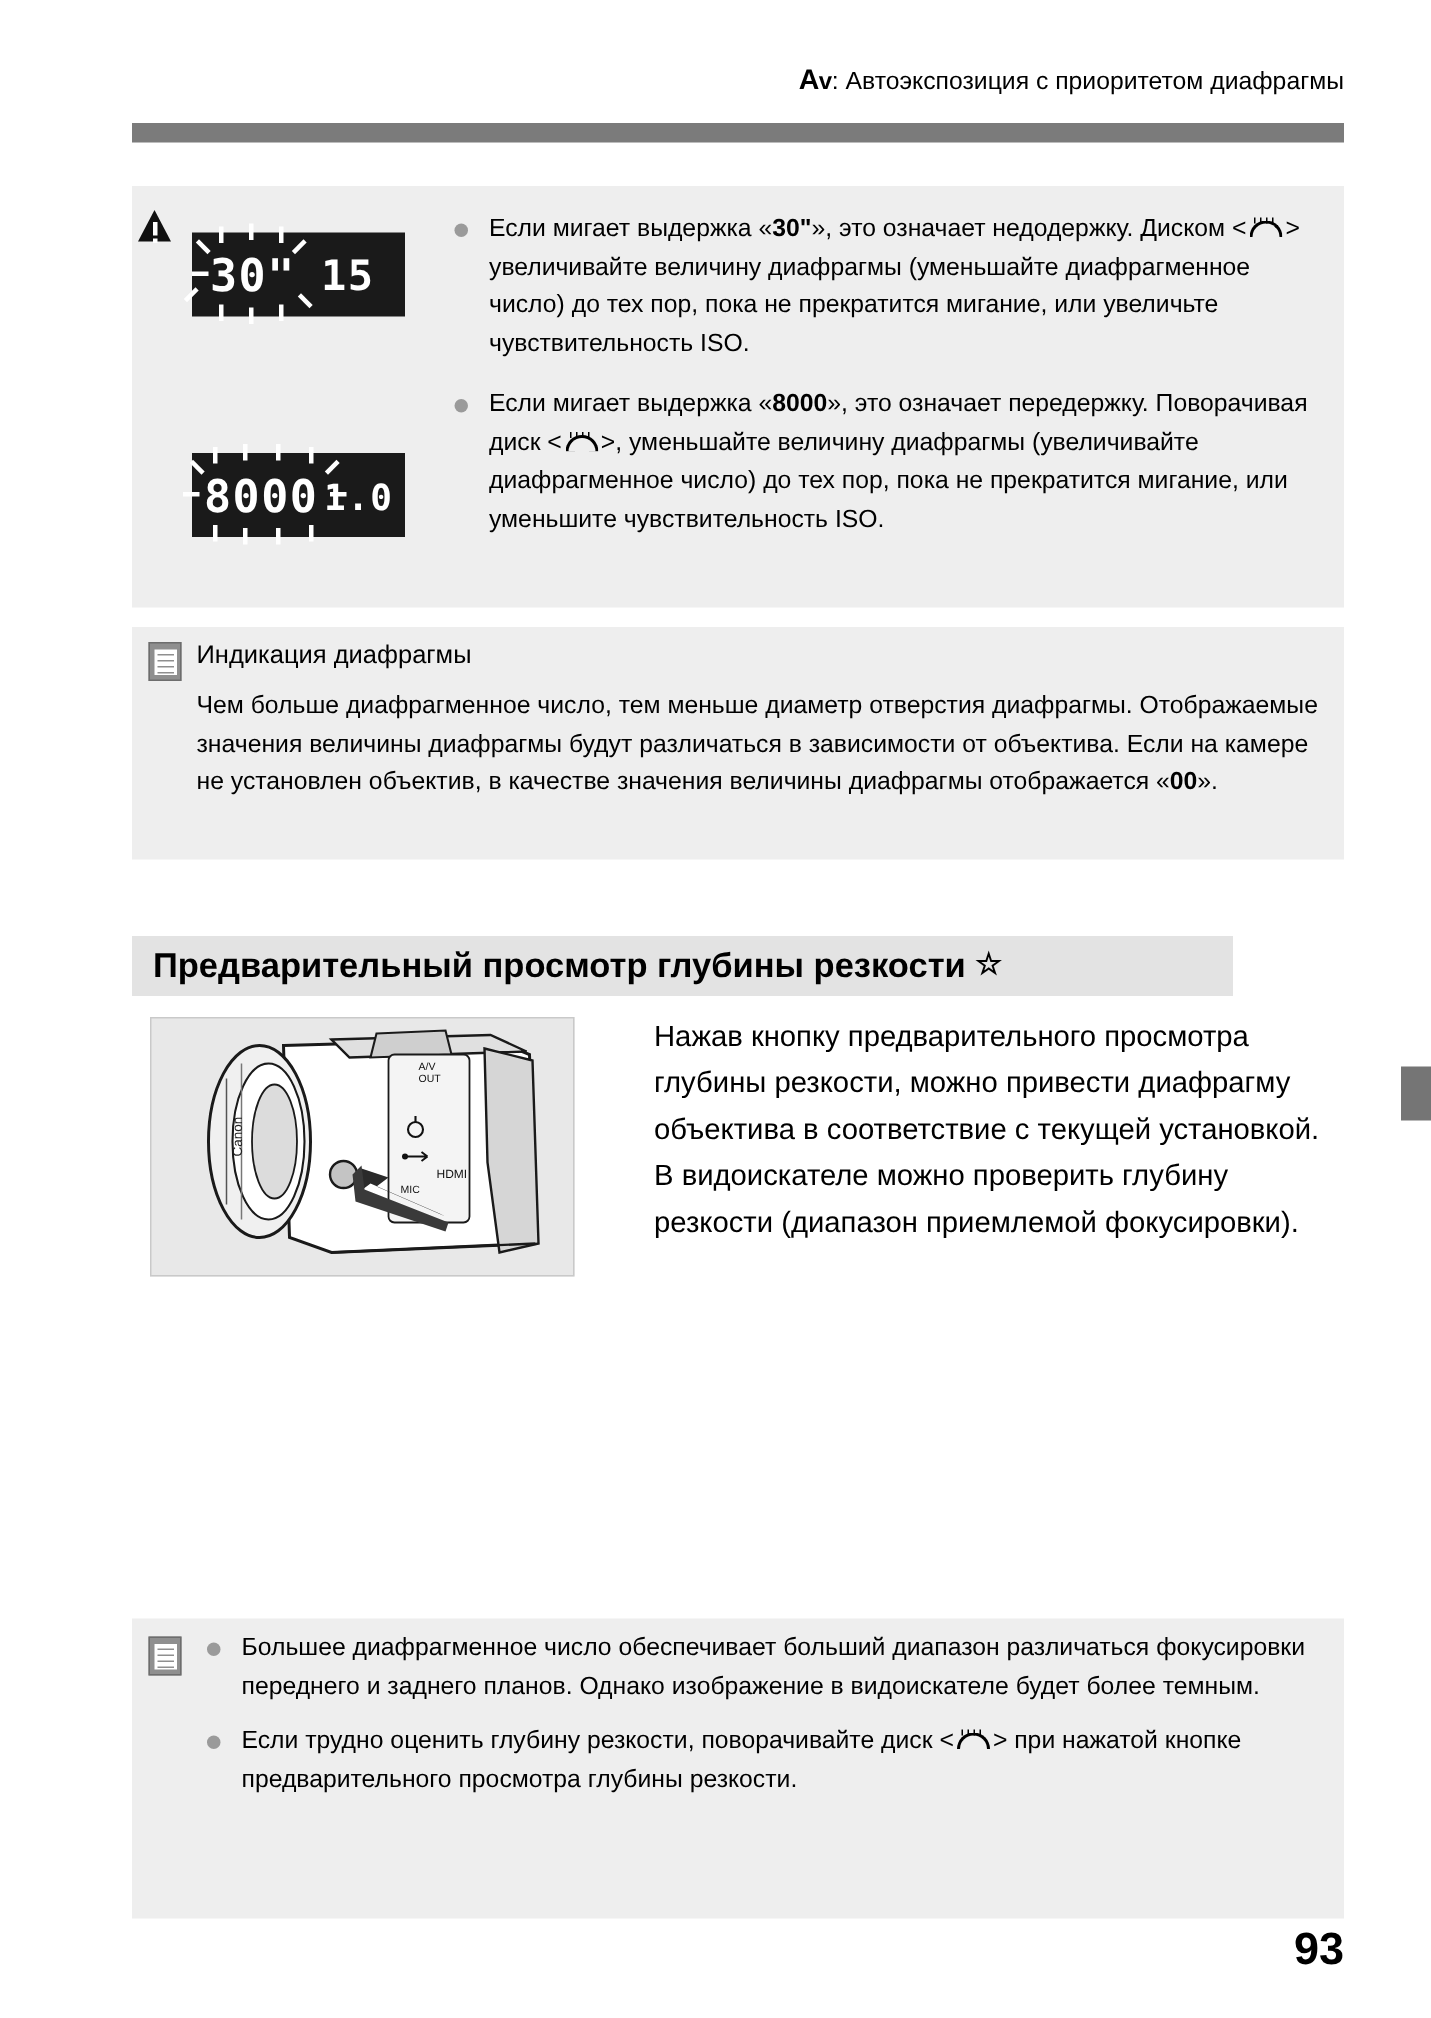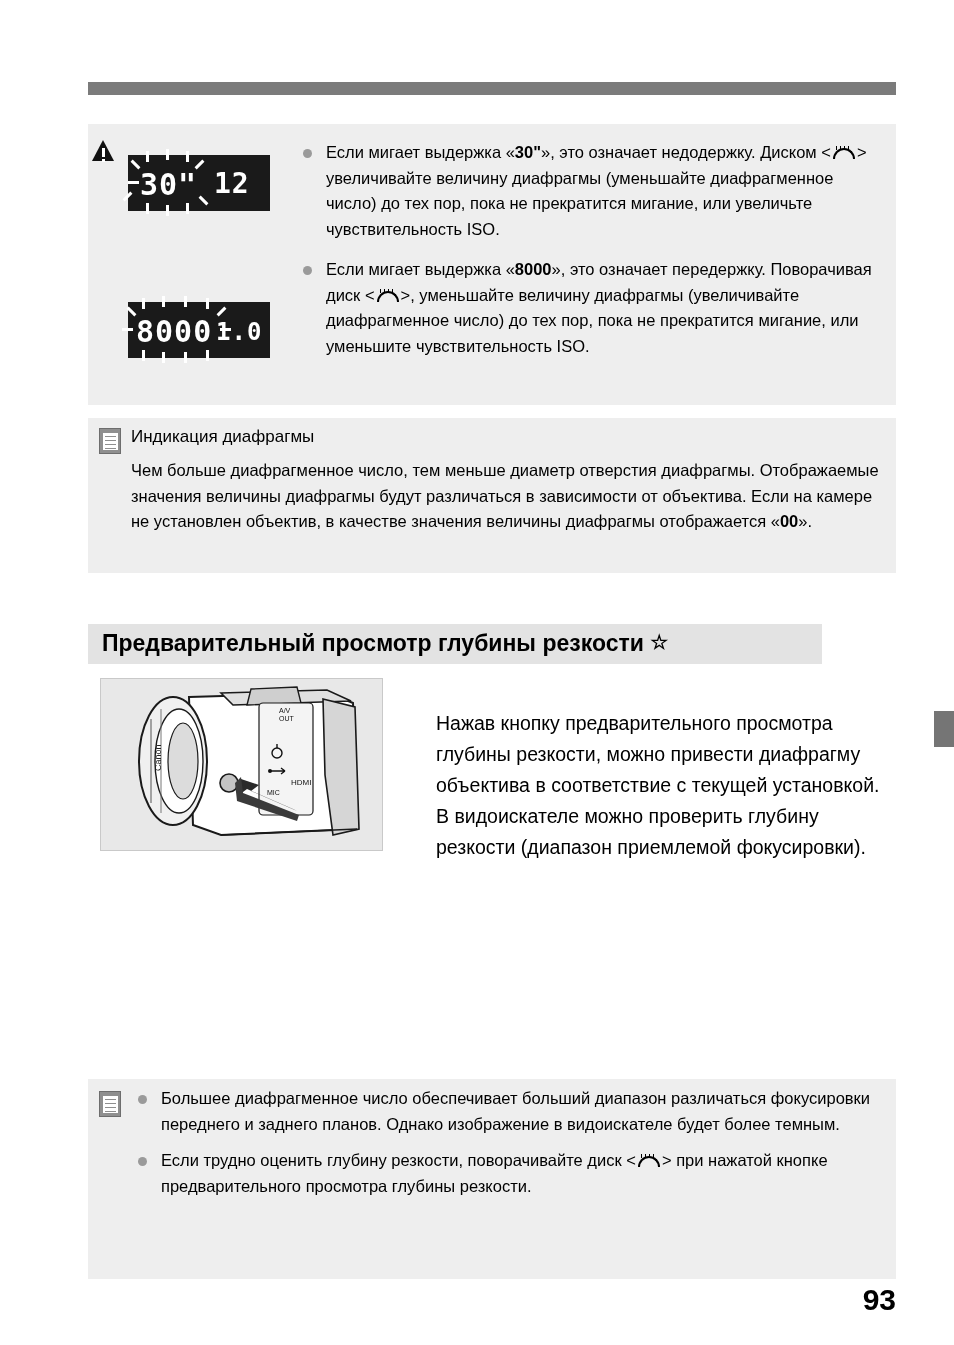--- a/index.html
+++ b/index.html
@@ -251,21 +251,20 @@
     overflow: hidden;
   }
 
   .para-right {
     position: absolute;
     left: 436px;
     top: 676px;
     width: 460px;
     font-size: 19.5px;
     line-height: 31px;
-    margin-top: 32px;
   }
 
   
   #tips-box {
     left: 88px;
     top: 1079px;
     width: 808px;
     height: 200px;
   }
   #note-icon-2 { left: 99px; top: 1091px; }
@@ -308,20 +307,23 @@
     width: 20px;
     height: 36px;
     background: #757575;
   }
 </style>
 </head>
 <body>
 
 <div class="page">
 
+  <div class="header">
+    <span class="av">A<span class="v">v</span></span><span>: Автоэкспозиция с приоритетом диафрагмы</span>
+  </div>
   <div class="header-rule"></div>
 
   <div class="grey-box" id="warn-box"></div>
 
   <div class="warn-icon">
     <div class="tri"></div>
     <div class="bang"></div>
   </div>
 
   <div class="lcd" id="lcd1">
@@ -332,21 +334,21 @@
       <div class="ray" style="left:6px;   top:4px;  transform:rotate(-45deg);"></div>
       <div class="ray" style="left:70px;  top:4px;  transform:rotate(45deg);"></div>
       <div class="ray" style="left:18px;  top:48px;"></div>
       <div class="ray" style="left:38px;  top:50px;"></div>
       <div class="ray" style="left:58px;  top:48px;"></div>
       <div class="ray" style="left:4px;   top:22px; transform:rotate(90deg);"></div>
       <div class="ray" style="left:-2px;  top:36px; transform:rotate(45deg);"></div>
       <div class="ray" style="left:74px;  top:40px; transform:rotate(-45deg);"></div>
     </div>
     <div class="seg val">30"</div>
-    <div class="seg ap">12</div>
+    <div class="seg ap">15</div>
   </div>
 
   <div class="lcd" id="lcd2">
     <div class="rays">
       <div class="ray" style="left:14px; top:-4px;"></div>
       <div class="ray" style="left:34px; top:-6px;"></div>
       <div class="ray" style="left:56px; top:-6px;"></div>
       <div class="ray" style="left:78px; top:-4px;"></div>
       <div class="ray" style="left:2px;  top:4px;  transform:rotate(-45deg);"></div>
       <div class="ray" style="left:92px; top:4px;  transform:rotate(45deg);"></div>

